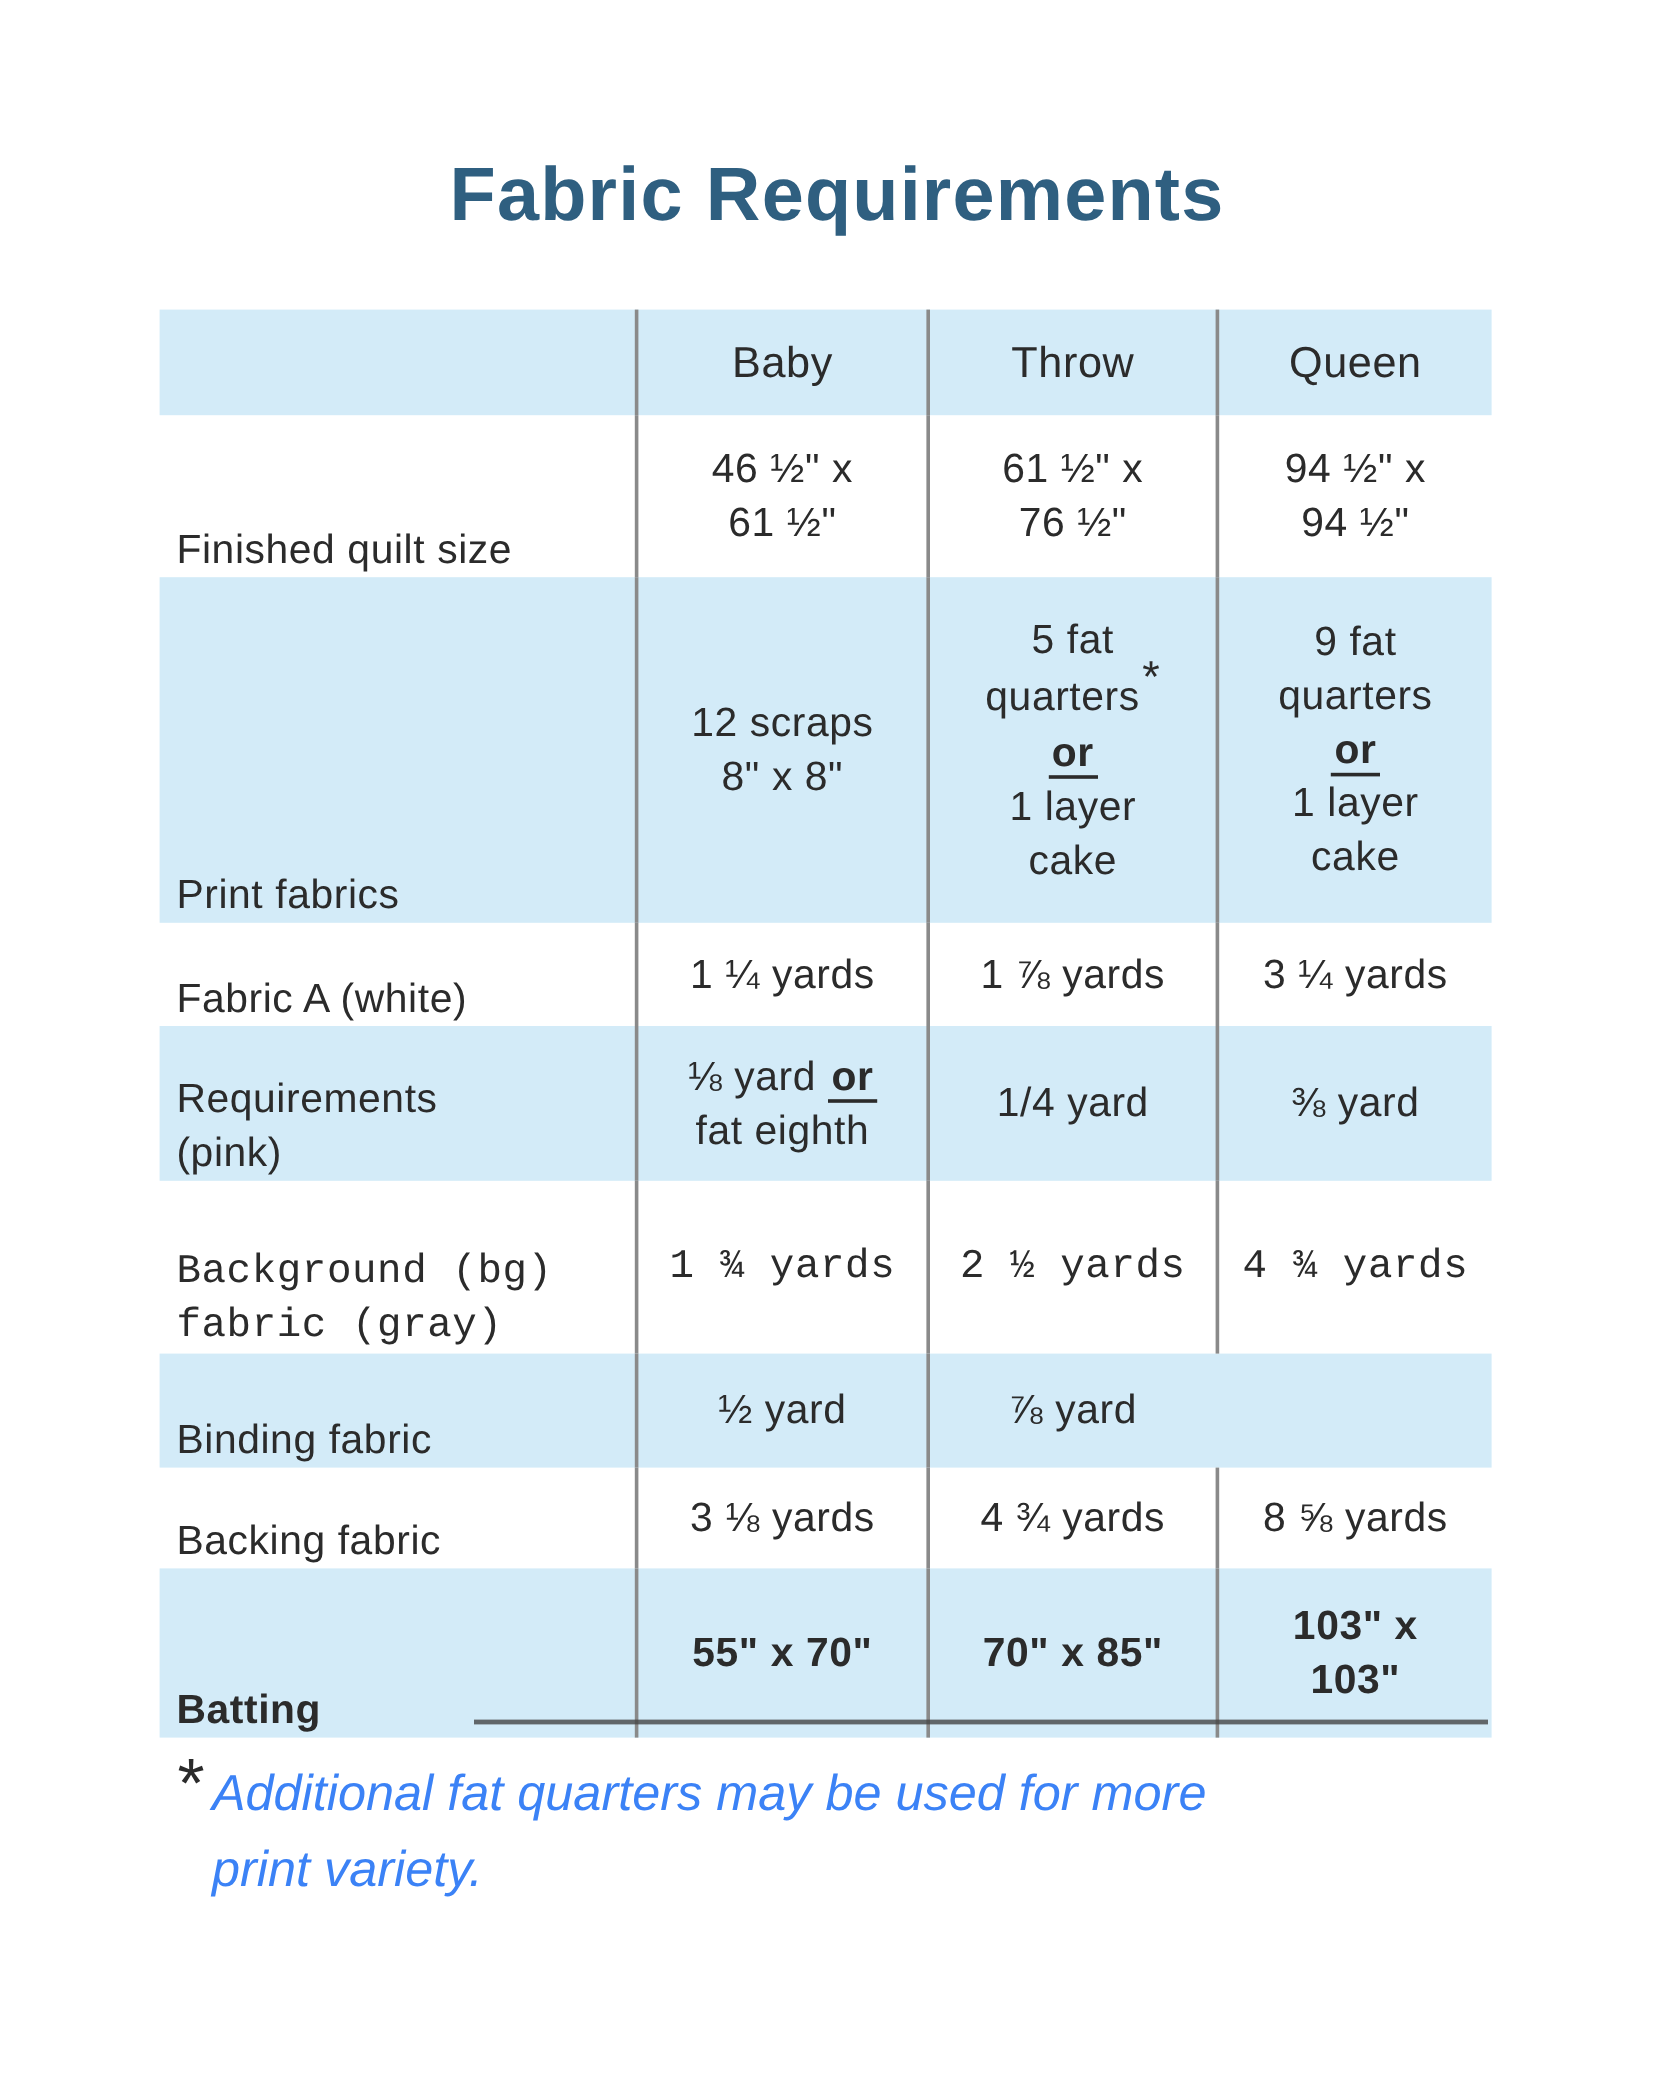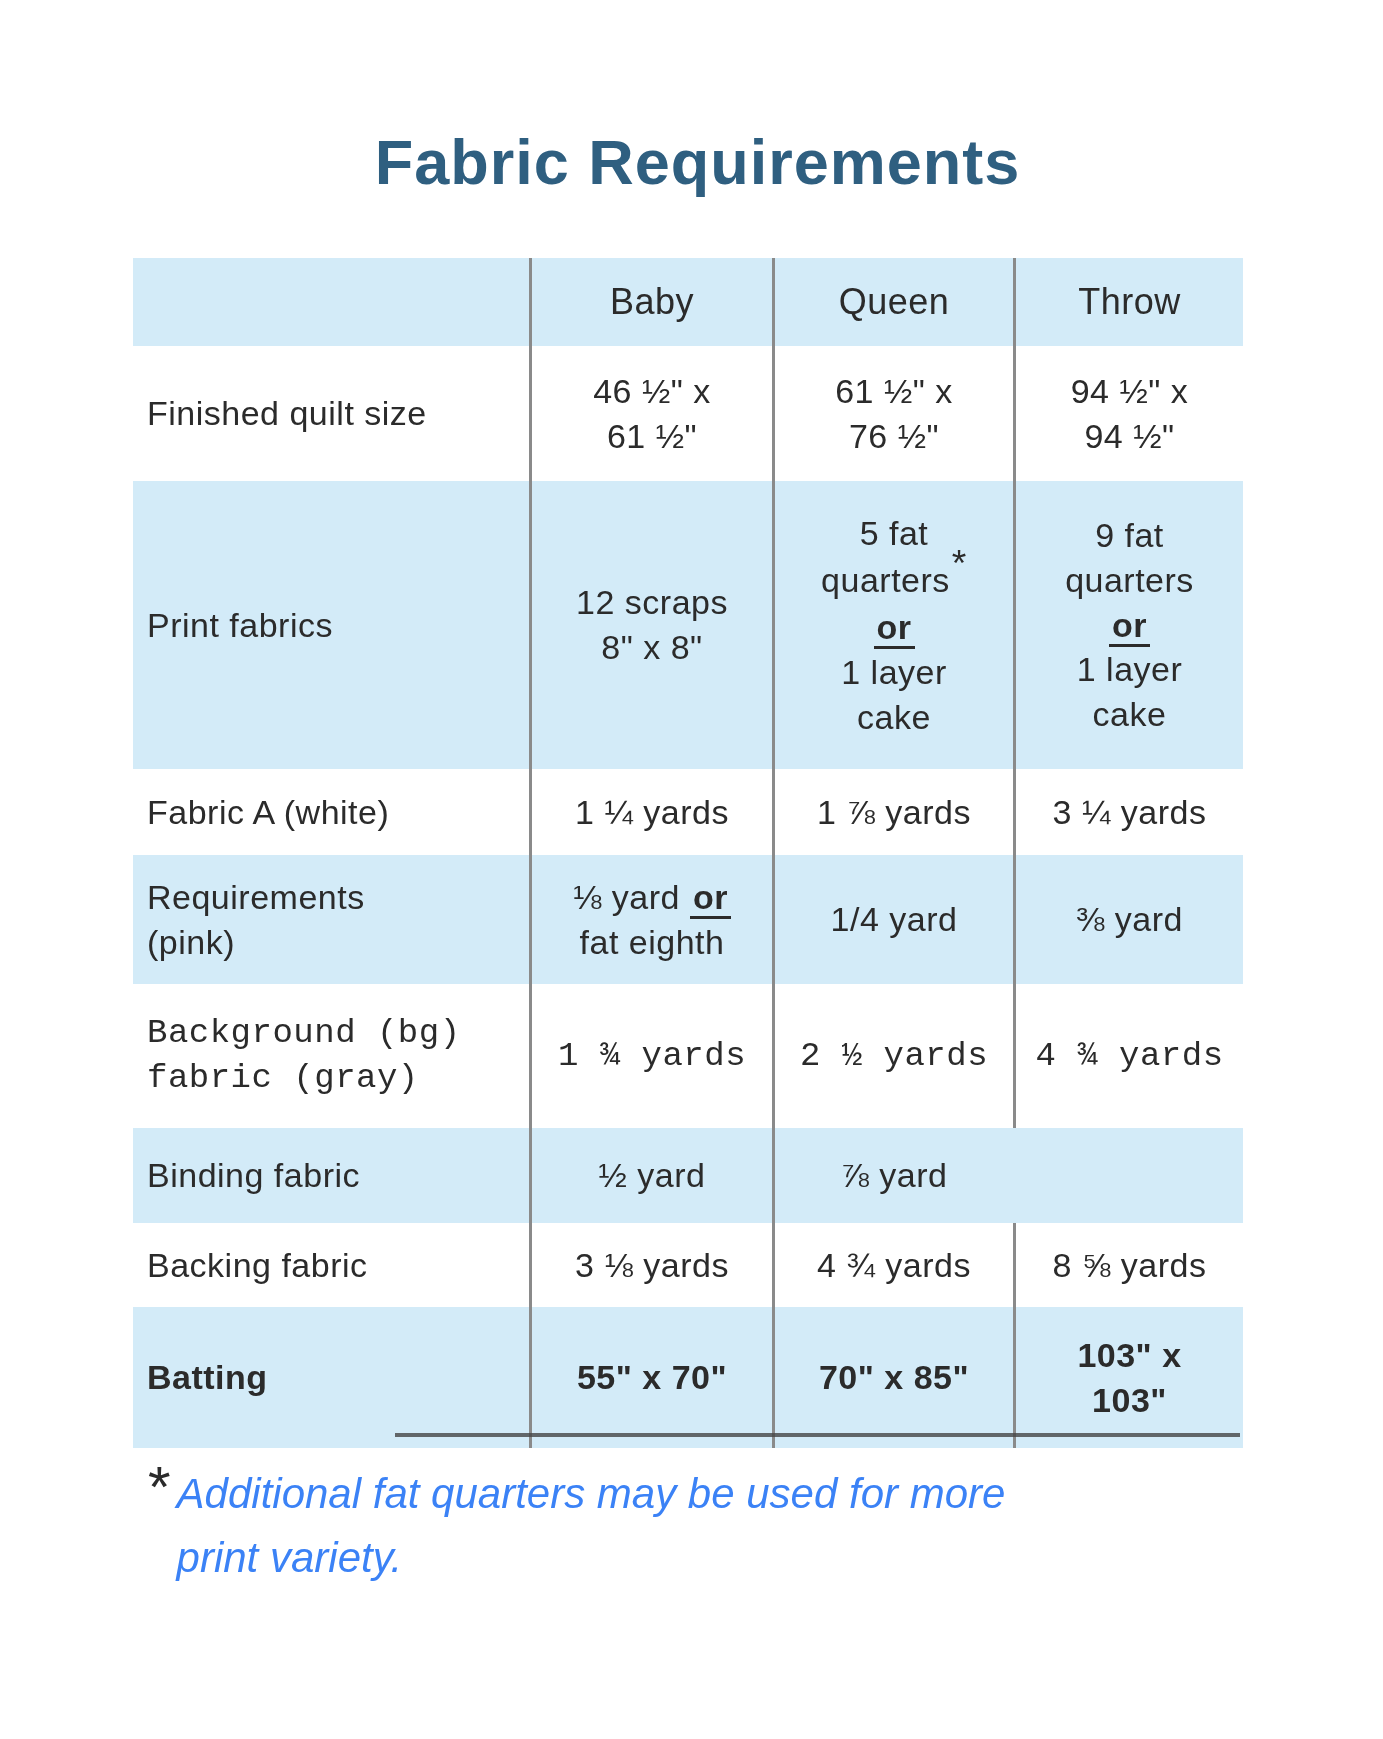--- a/index.html
+++ b/index.html
@@ -19,21 +19,21 @@
     color:#2f5f80;
   }
   .table { position:absolute; top:258px; left:133px; width:1110px; }
   .row { display:grid; grid-template-columns:396px 243px 241px 230px; }
   .row.blue { background:#d3ebf8; }
   .cell {
     display:flex; flex-direction:column; justify-content:center; align-items:center;
     text-align:right; font-size:34px; line-height:1.32; letter-spacing:0.5px;
   }
   .cell.v { border-left:3px solid #8a8a8a; }
-  .cell.label { align-items:flex-start; text-align:left; padding-left:14px; }
+  .cell.label { align-items:flex-start; text-align:left; padding-left:14px;justify-content:flex-end; }
   .r-header  { height:88px; }
   .r-header .cell { font-size:36px; }
   .r-finished{ height:135px; }
   .r-print   { height:288px; }
   .r-fabrica { height:86px; }
   .r-corner  { height:129px; }
   .r-bg      { height:144px;font-family:Liberation Mono, monospace; }
   .r-binding { height:95px; }
   .r-backing { height:84px; }
   .r-batting { height:141px;font-weight:bold; }
@@ -61,22 +61,22 @@
 
 <div class="page">
 
   <h1 class="title">Fabric Requirements</h1>
 
   <div class="table">
 
     <div class="row blue r-header">
       <div class="cell label"></div>
       <div class="cell v">Baby</div>
+      <div class="cell v">Throw</div>
       <div class="cell v">Queen</div>
-      <div class="cell v">Throw</div>
     </div>
 
     <div class="row r-finished">
       <div class="cell label">
         <div>Finished quilt size</div>
       </div>
       <div class="cell v">
         <div>46 ½" x</div>
         <div>61 ½"</div>
       </div>

